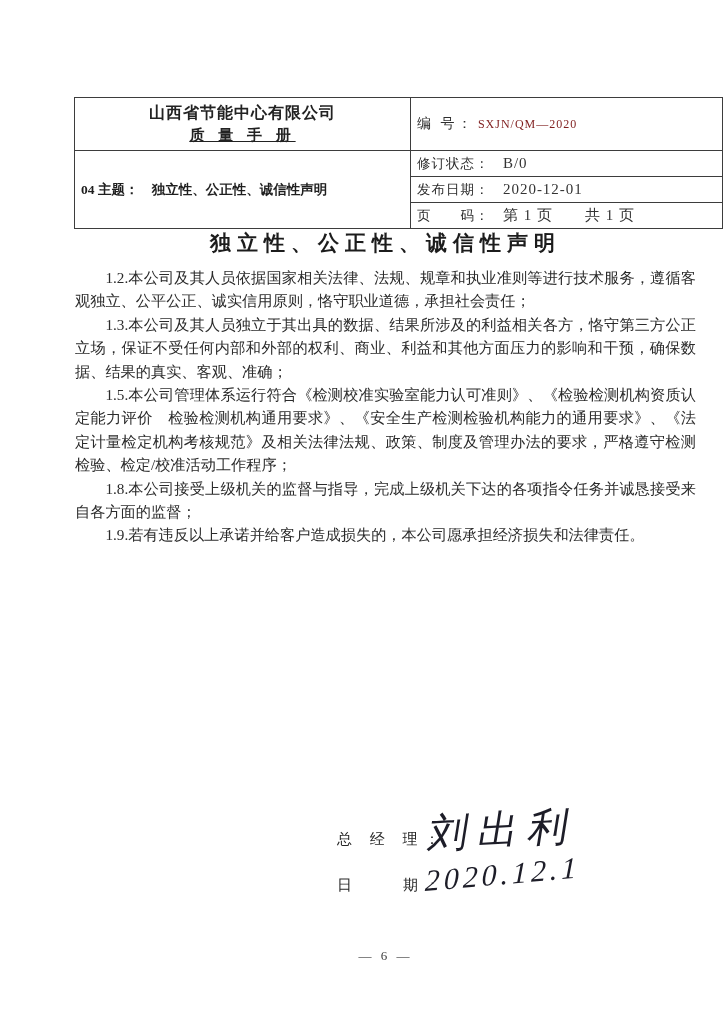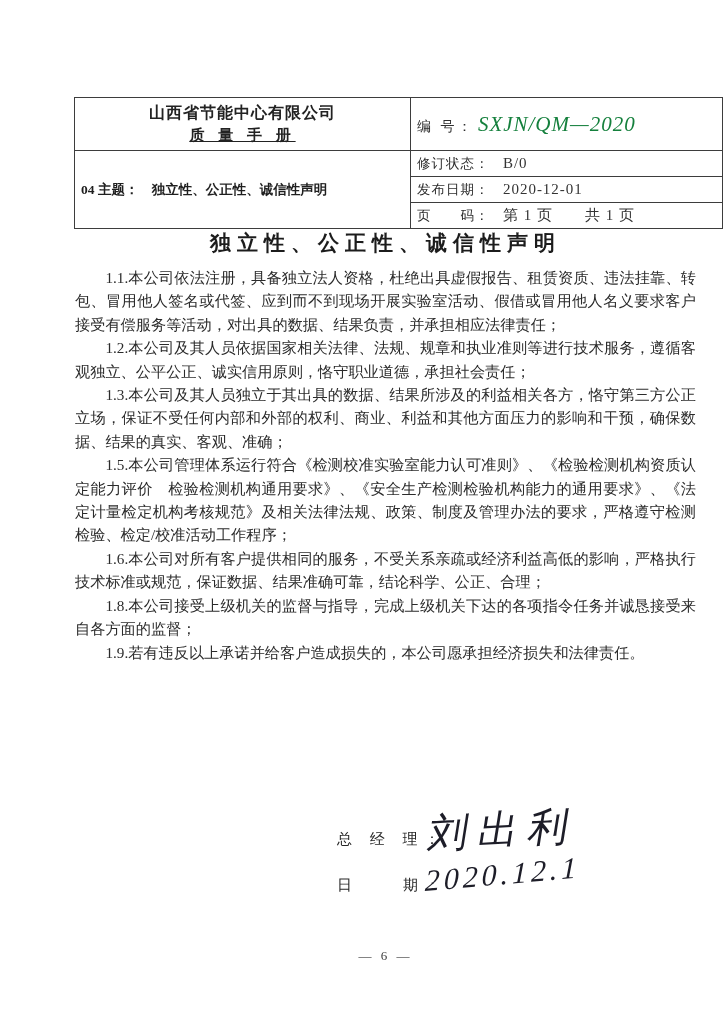--- a/index.html
+++ b/index.html
@@ -30,21 +30,21 @@
     vertical-align: middle;
     overflow: hidden;
   }
   .col-left  { width: 323px; }
   .col-right { width: 299px; }
   .cell-company { text-align: center; height: 52px; }
   .company-name { display: block; font-weight: bold; font-size: 16px; letter-spacing: 1px; color: #222; }
   .manual-title { display: block; font-weight: bold; font-size: 15px; letter-spacing: 5px; margin-top: 2px; color: #222; text-decoration: underline; }
   .cell-docno { height: 52px; padding-left: 14px; }
   .docno-label { font-size: 14px; letter-spacing: 3px; }
-  .docno-value { font-style: italic; font-size: 21px; letter-spacing: 1px; color: #15803d; }
+  .docno-value { font-size: 12px; letter-spacing: 1px; color: #7f1d1d; }
   .cell-subject { font-weight: bold; font-size: 15px; padding-left: 8px; color: #1f1f1f; }
   .subject-label { margin-right: 10px; font-family: Liberation Serif, serif; }
   .small-row td { height: 25px; }
   .kv-label { letter-spacing: 1px; margin-right: 10px; }
   .kv-value { font-size: 15px; letter-spacing: 1px; color: #333; }
 
   
   .doc-title {
     position: absolute;
     top: 229px;
@@ -149,25 +149,23 @@
         <span class="kv-label">页　　码：</span>
         <span class="kv-value">第 1 页　　共 1 页</span>
       </td>
     </tr>
   </tbody>
     </table>
 
   <div class="doc-title">独立性、公正性、诚信性声明</div>
 
   <div class="body-text">
-    <p>1.1.本公司依法注册，具备独立法人资格，杜绝出具虚假报告、租赁资质、违法挂靠、转包、冒用他人签名或代签、应到而不到现场开展实验室活动、假借或冒用他人名义要求客户接受有偿服务等活动，对出具的数据、结果负责，并承担相应法律责任；</p>
     <p>1.2.本公司及其人员依据国家相关法律、法规、规章和执业准则等进行技术服务，遵循客观独立、公平公正、诚实信用原则，恪守职业道德，承担社会责任；</p>
     <p>1.3.本公司及其人员独立于其出具的数据、结果所涉及的利益相关各方，恪守第三方公正立场，保证不受任何内部和外部的权利、商业、利益和其他方面压力的影响和干预，确保数据、结果的真实、客观、准确；</p>
     <p>1.5.本公司管理体系运行符合《检测校准实验室能力认可准则》、《检验检测机构资质认定能力评价　检验检测机构通用要求》、《安全生产检测检验机构能力的通用要求》、《法定计量检定机构考核规范》及相关法律法规、政策、制度及管理办法的要求，严格遵守检测检验、检定/校准活动工作程序；</p>
-    <p>1.6.本公司对所有客户提供相同的服务，不受关系亲疏或经济利益高低的影响，严格执行技术标准或规范，保证数据、结果准确可靠，结论科学、公正、合理；</p>
     <p>1.8.本公司接受上级机关的监督与指导，完成上级机关下达的各项指令任务并诚恳接受来自各方面的监督；</p>
     <p>1.9.若有违反以上承诺并给客户造成损失的，本公司愿承担经济损失和法律责任。</p>
   </div>
 
   <div class="signature-block">
     <span class="sig-row sig-row-1">总 经 理：</span>
     <span class="sig-name">刘出利</span>
     <span class="sig-row sig-row-2">日　　期：</span>
     <span class="sig-date">2020.12.1</span>
   </div>

